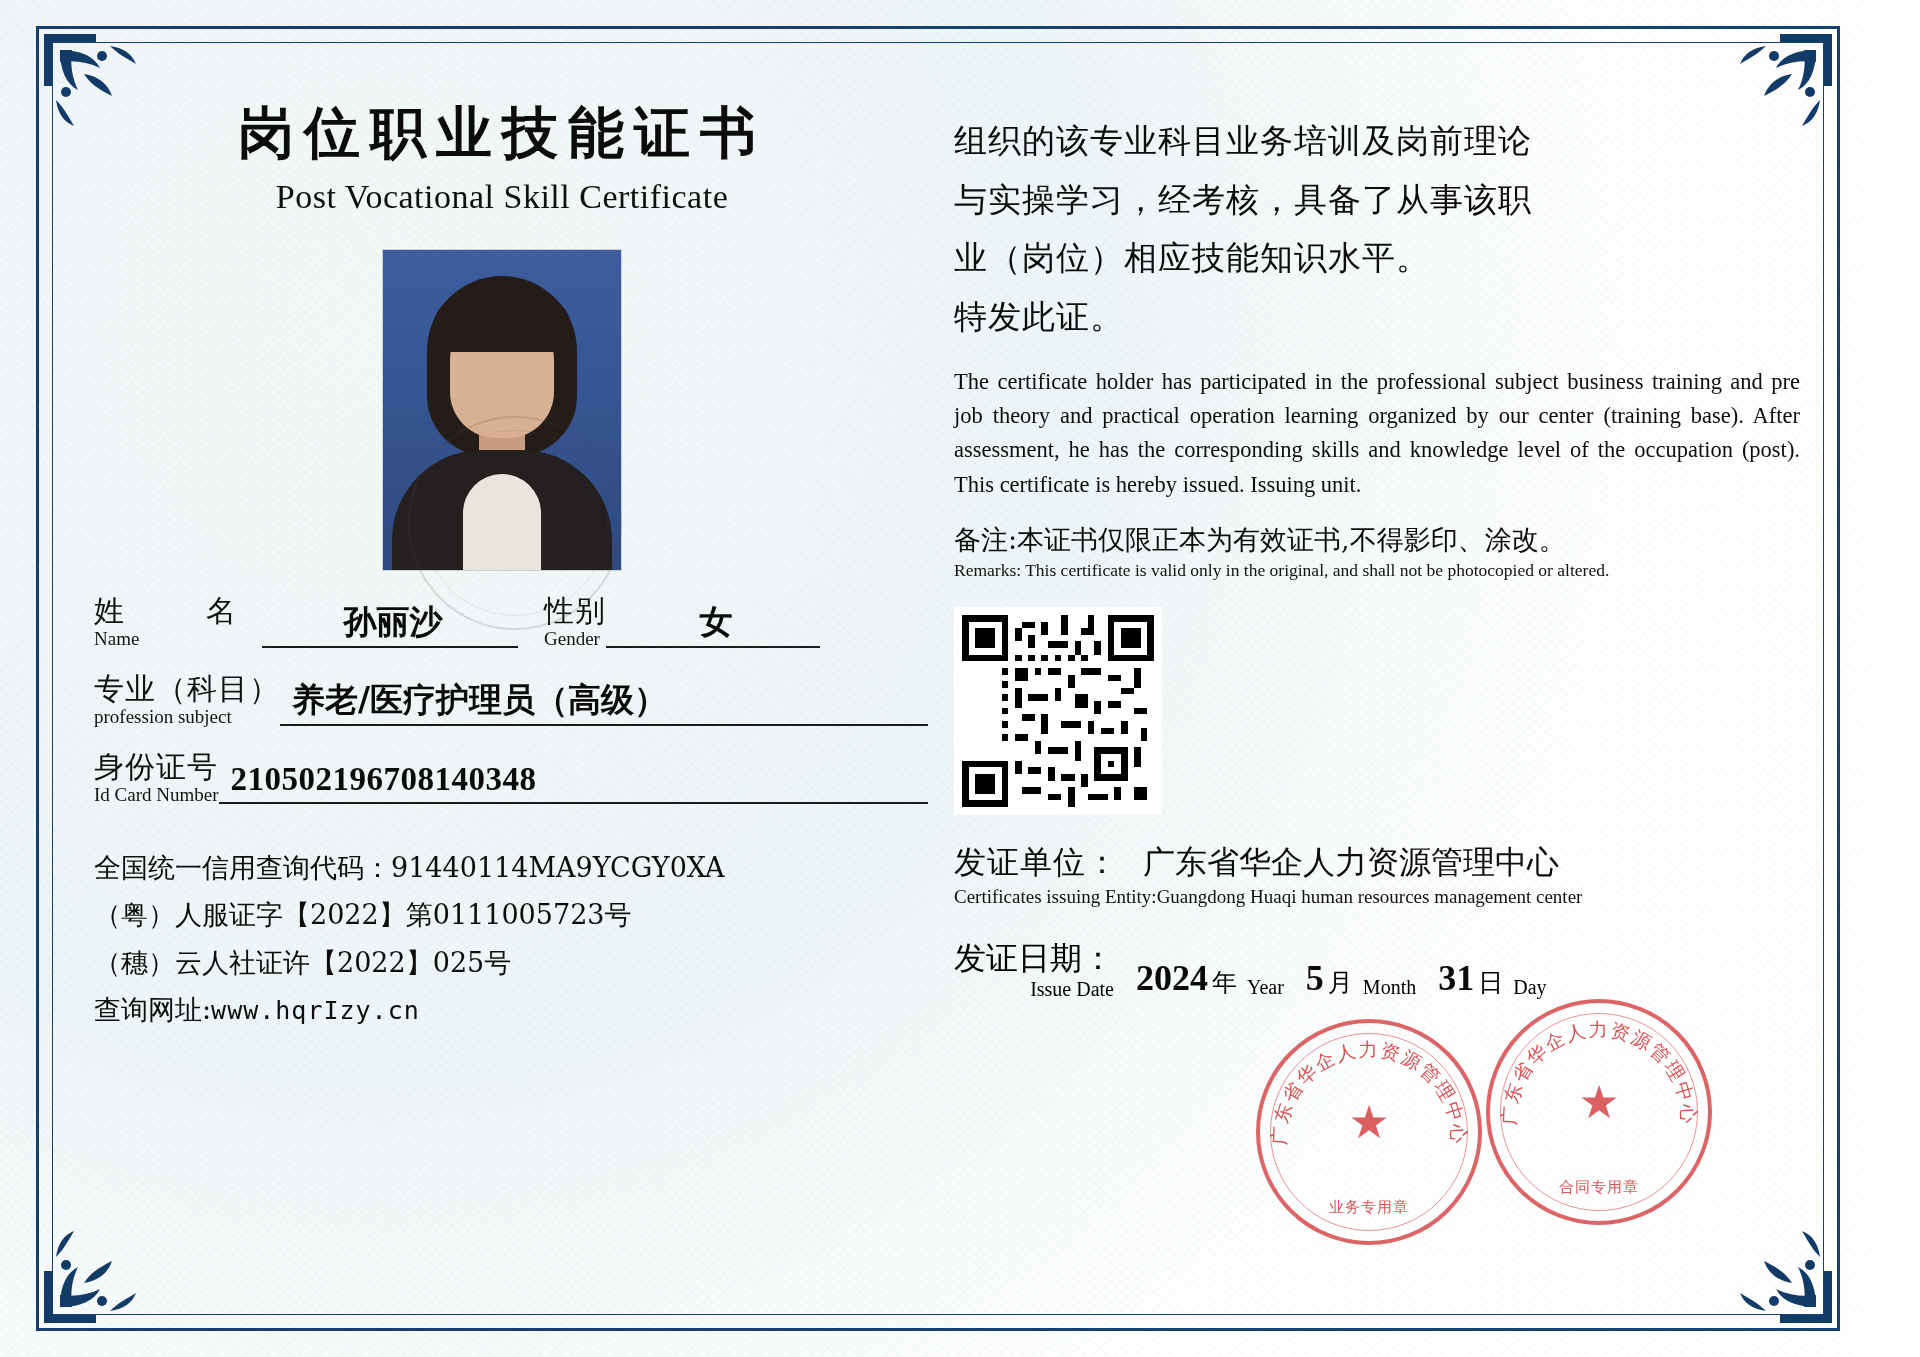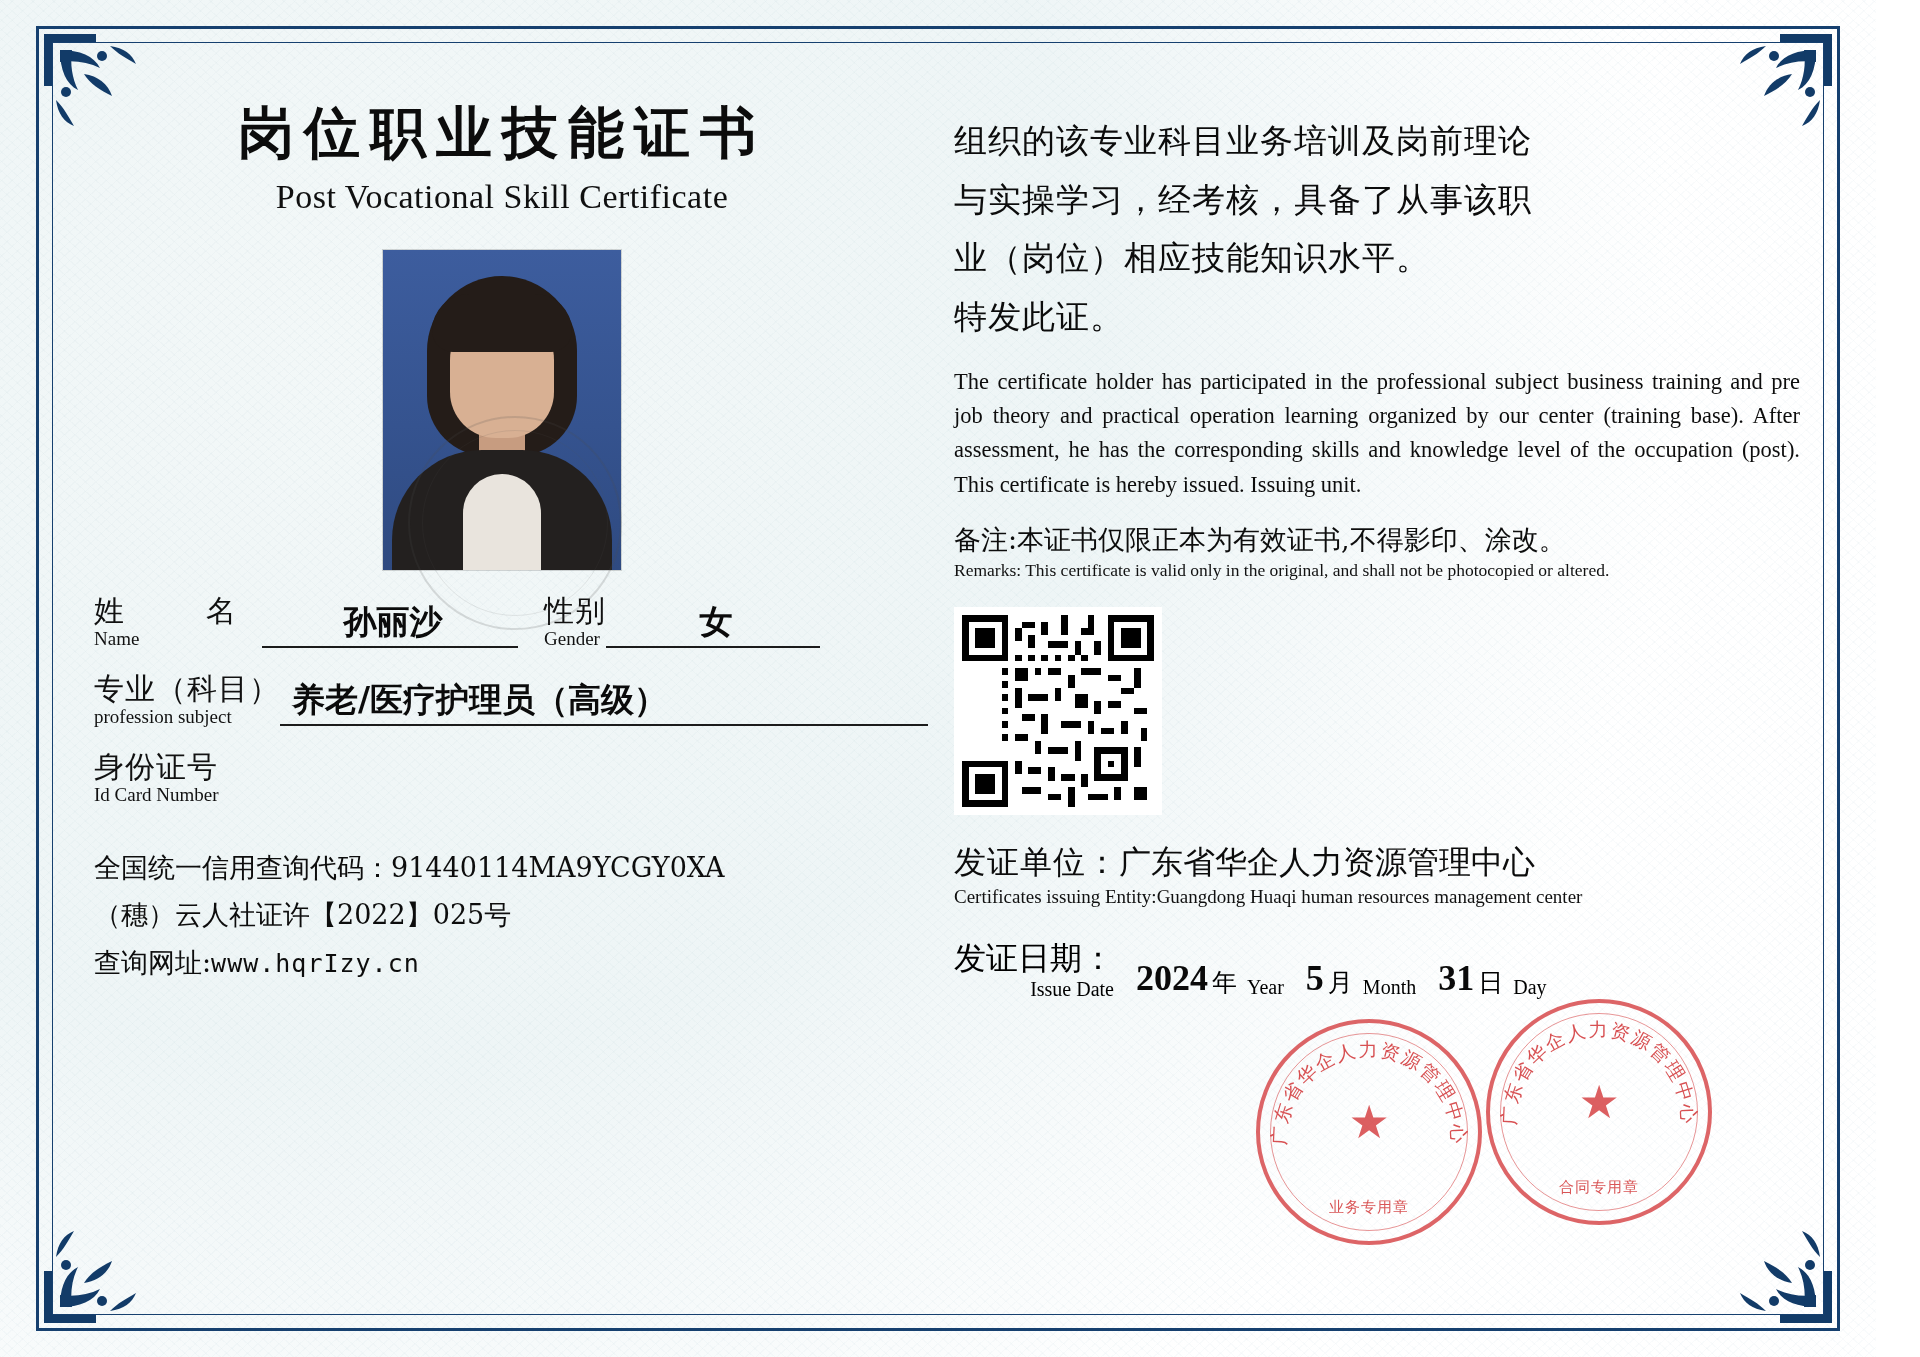--- a/index.html
+++ b/index.html
@@ -257,20 +257,21 @@
     margin-top: 26px;
     position: relative;
   }
   #issuer-line {
     display: flex;
     align-items: baseline;
     font-family: "DejaVu Serif", serif;
     font-size: 32px;
     color: #0c0c0c;
     white-space: nowrap;
+    gap: 24px;
   }
   #issuer-line .lab { letter-spacing: 1px; }
   #issuer-line .val { font-weight: 400; }
   #issuer-en {
     font-family: "Liberation Serif", serif;
     font-size: 19px;
     color: #101010;
     margin-top: 1px;
     white-space: nowrap;
   }
@@ -465,25 +466,27 @@
           <span class="en">profession subject</span>
         </div>
         <div class="value">养老/医疗护理员（高级）</div>
       </div>
 
       <div class="field-row">
         <div class="label">
           <span class="cn">身份证号</span>
           <span class="en">Id Card Number</span>
         </div>
+        <div class="value num">210502196708140348</div>
       </div>
 
 
       <div id="info-block">
         <div>全国统一信用查询代码：91440114MA9YCGY0XA</div>
+        <div>（粤）人服证字【2022】第0111005723号</div>
         <div>（穗）云人社证许【2022】025号</div>
         <div>
           <span>查询网址:</span><span class="mono">www.hqrIzy.cn</span>
         </div>
       </div>
 
       <div id="watermark"></div>
     </div>
 
     <div id="right-col">

